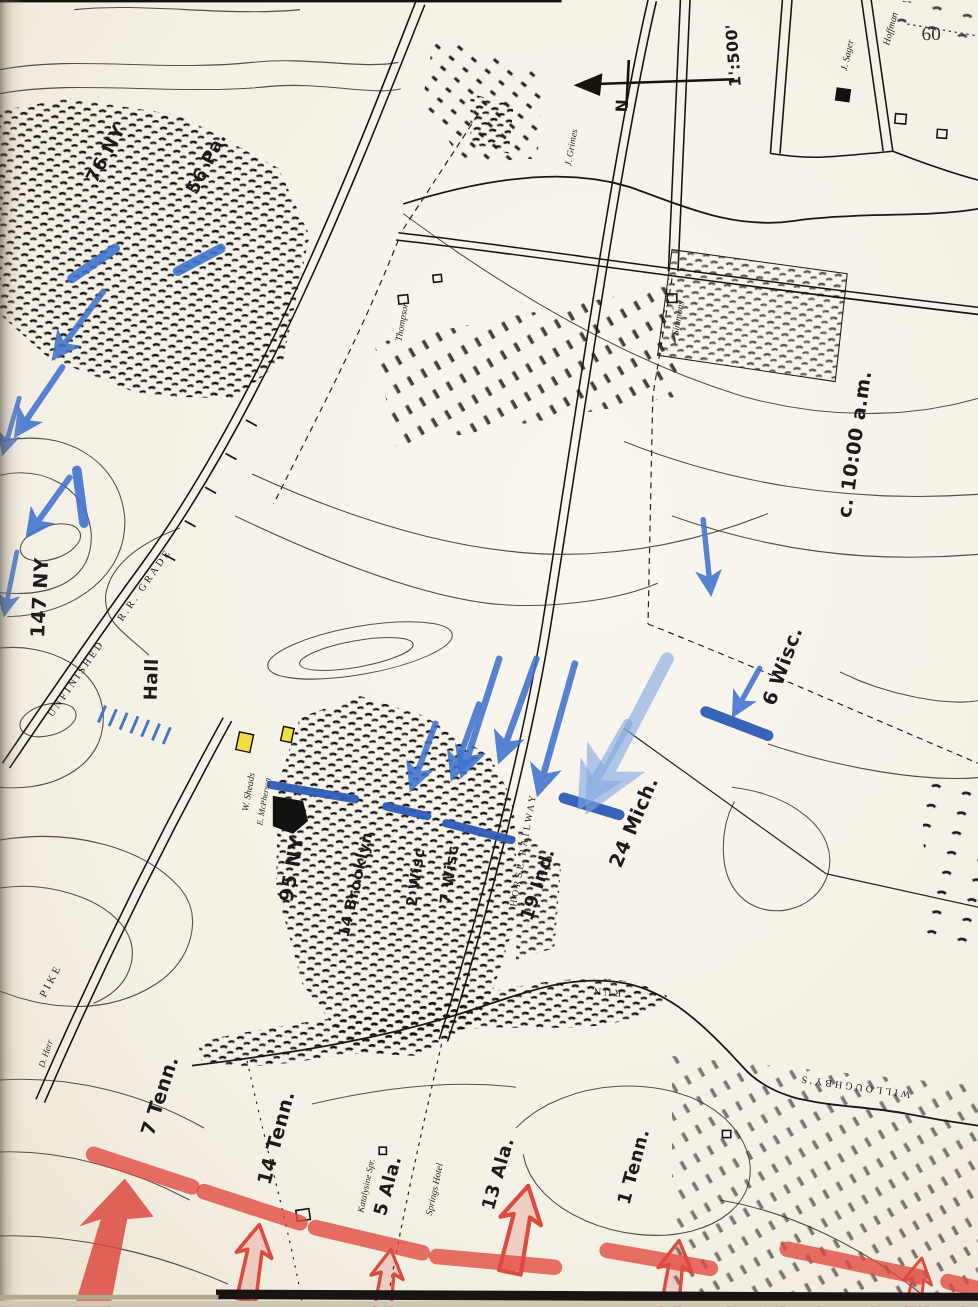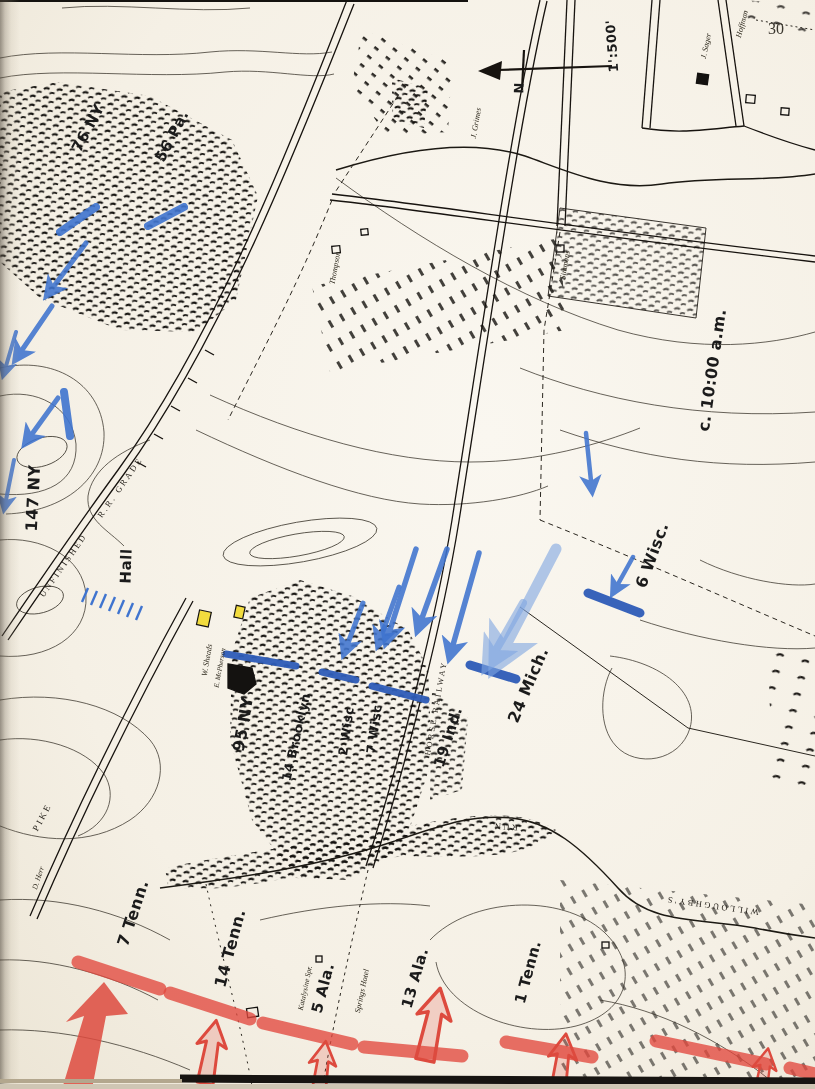--- a/index.html
+++ b/index.html
@@ -271,19 +271,19 @@
   <div class="pl" style="left:335px;top:268px;transform:translate(-50%,-50%) rotate(-80deg);">Thompson</div>
   <div class="pl" style="left:565px;top:265px;transform:translate(-50%,-50%) rotate(-80deg);">Simmons</div>
   <div class="pl" style="left:706px;top:46px;transform:translate(-50%,-50%) rotate(-78deg);">J. Sager</div>
   <div class="pl" style="left:742px;top:24px;transform:translate(-50%,-50%) rotate(-75deg);">Hoffman</div>
   <div class="pl" style="left:207px;top:660px;transform:translate(-50%,-50%) rotate(-80deg);">W. Sheads</div>
   <div class="pl" style="left:220px;top:668px;font-size:7px;transform:translate(-50%,-50%) rotate(-80deg);">E. McPherson</div>
   <div class="pl" style="left:305px;top:988px;font-size:7.5px;transform:translate(-50%,-50%) rotate(-78deg);">Katalysine Spr.</div>
   <div class="pl" style="left:362px;top:991px;transform:translate(-50%,-50%) rotate(-78deg);">Springs Hotel</div>
   <div class="pl" style="left:38px;top:878px;font-size:7.5px;transform:translate(-50%,-50%) rotate(-72deg);">D. Herr</div>
 
-  <div class="pagenum">30</div>
+  <div class="pagenum">60</div>
   <div class="top-edge"></div>
   <div class="binding"></div>
   <div class="bottom-edge"></div>
   <div class="bottom-edge-left"></div>
   <div class="bottom-paper"></div>
 </div>
 
 </body></html>

